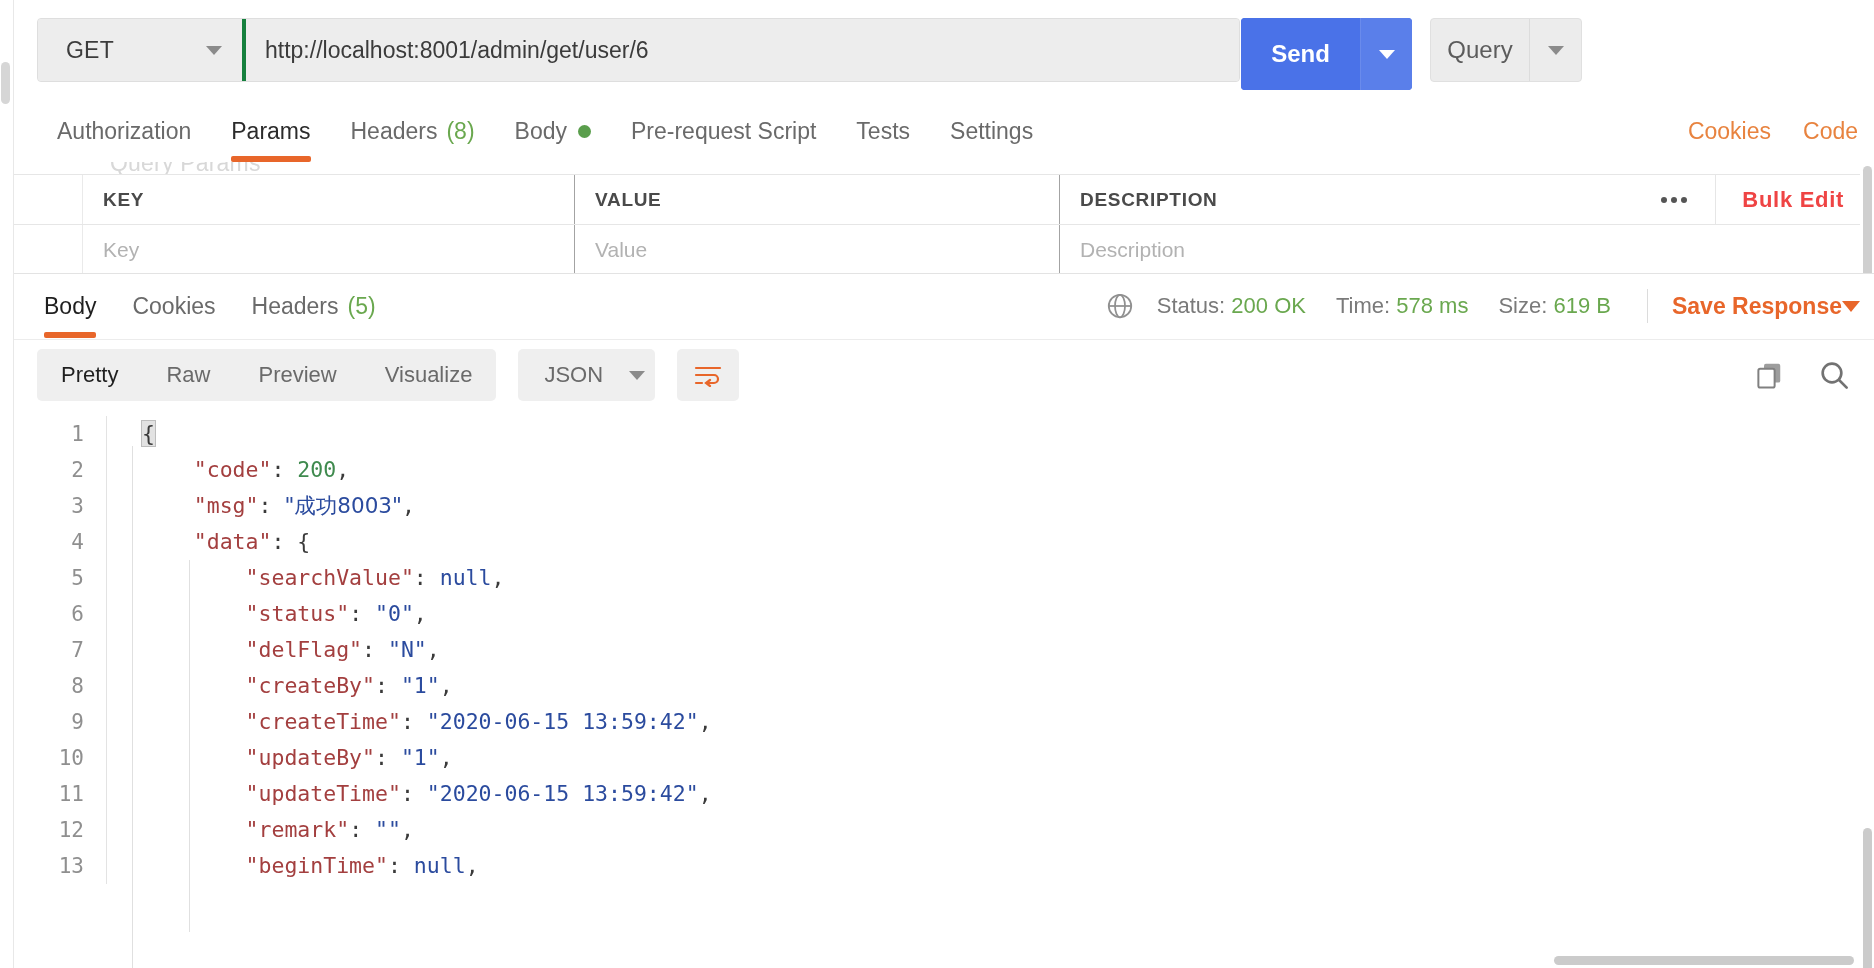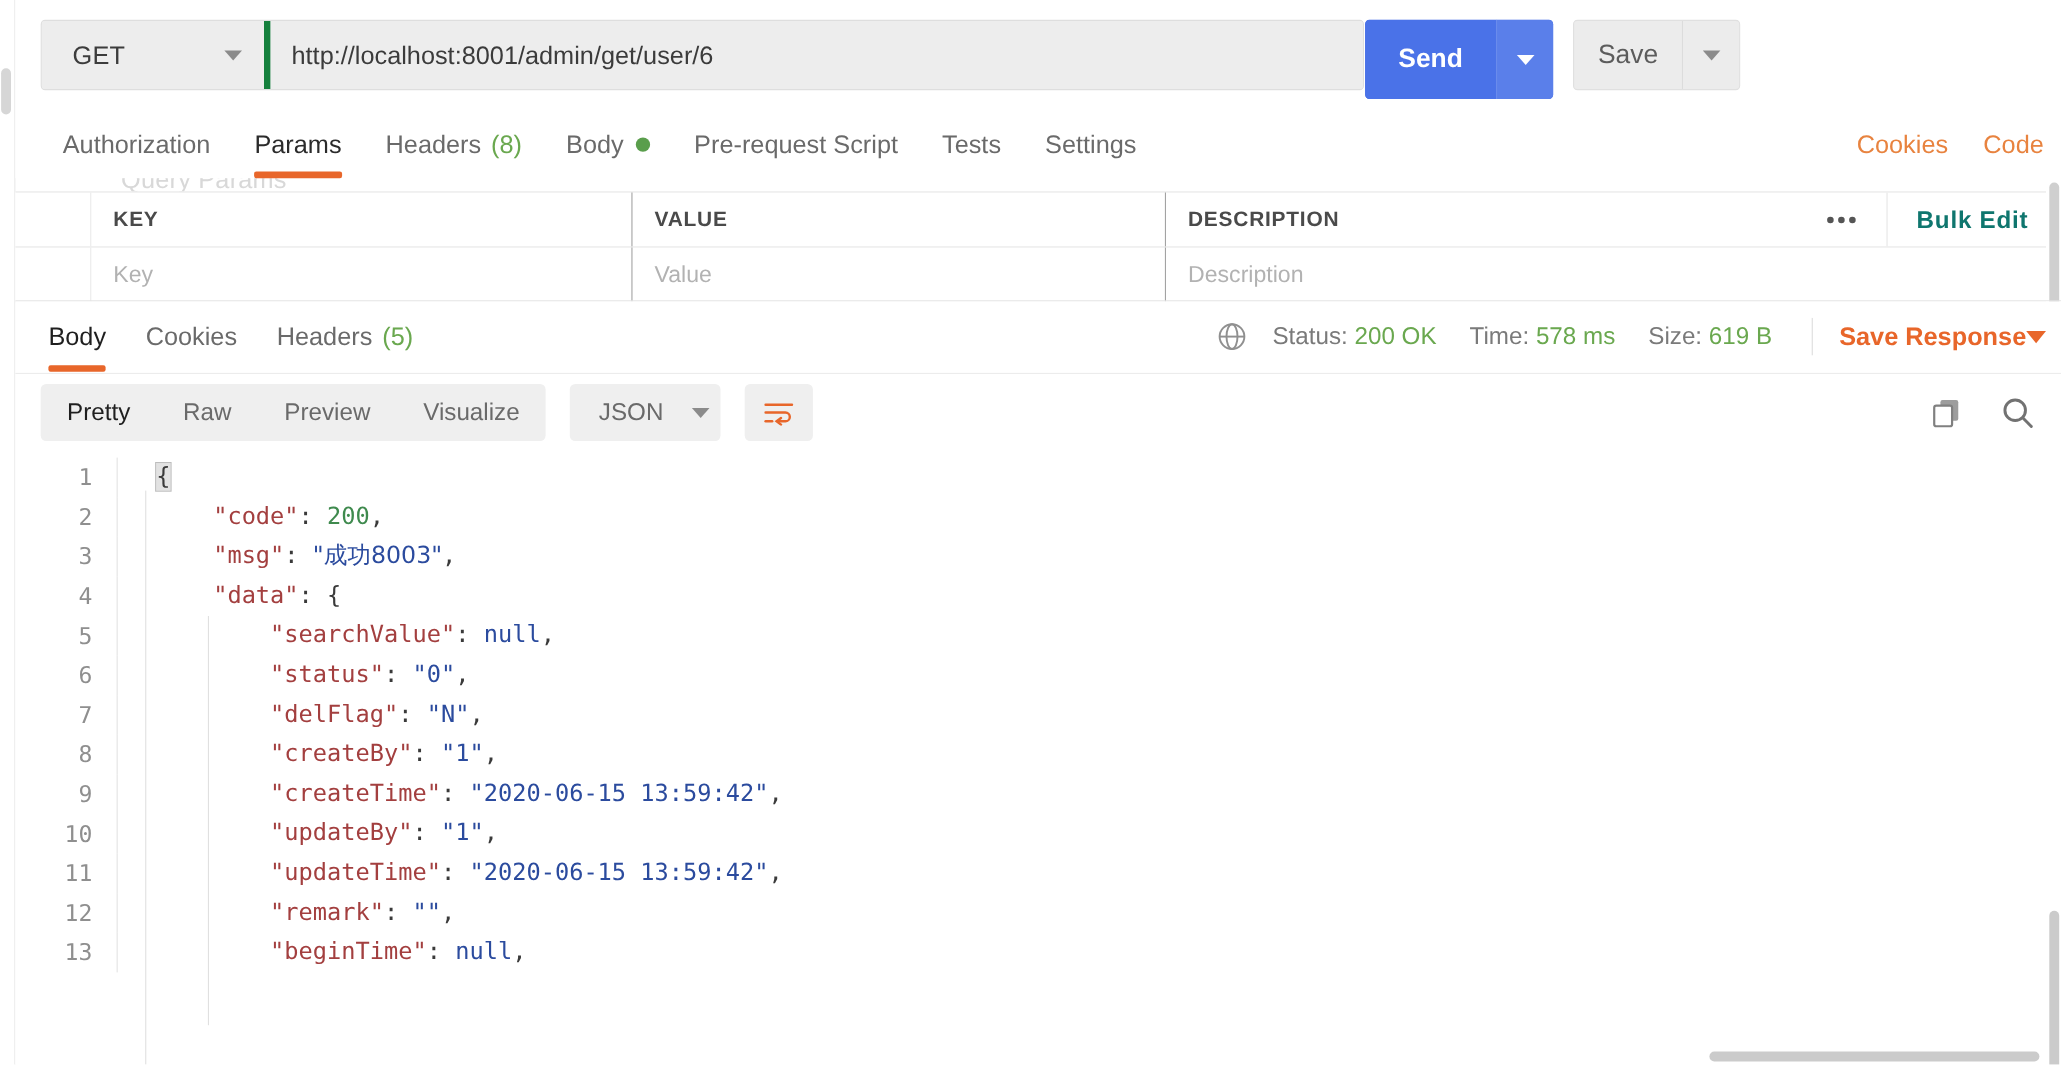--- a/index.html
+++ b/index.html
@@ -49,21 +49,21 @@
     background: #eeeeee;
     overflow: hidden;
   }
   .method-box {
     width: 208px;
     display: flex;
     align-items: center;
     justify-content: space-between;
     padding: 0 20px 0 28px;
     background: #ededed;
-    border-right: 6px solid #15803d;
+    border-right: 4px solid #15803d;
     cursor: pointer;
   }
   .method-label {
     font-size: 23px;
     color: #3c3c3c;
     letter-spacing: .2px;
   }
   .caret {
     width: 0; height: 0;
     border-left: 8px solid transparent;
@@ -259,21 +259,21 @@
   }
   .dots i {
     width: 6px; height: 6px;
     background: #555;
     border-radius: 50%;
     display: block;
   }
   .bulk-edit {
     padding: 0 30px 0 26px;
     font-size: 22px;
-    color: #0f766e;
+    color: #ef4444;
     cursor: pointer;
     white-space: nowrap;
   }
 
   
   .resp-tabs {
     position: absolute;
     left: 14px; top: 274px;
     width: 1860px; height: 66px;
     background: #ffffff;
@@ -515,21 +515,21 @@
     </div>
 
     <div class="send-btn">
       <div class="send-main">Send</div>
       <div class="send-split">
         <span class="caret white"></span>
       </div>
     </div>
 
     <div class="save-btn">
-      <div class="save-main">Save</div>
+      <div class="save-main">Query</div>
       <div class="save-split">
         <span class="caret"></span>
       </div>
     </div>
   </div>
 
   <div class="ghost-label">Query Params</div>
 
   <div class="req-tabs">
     <div class="tab">

